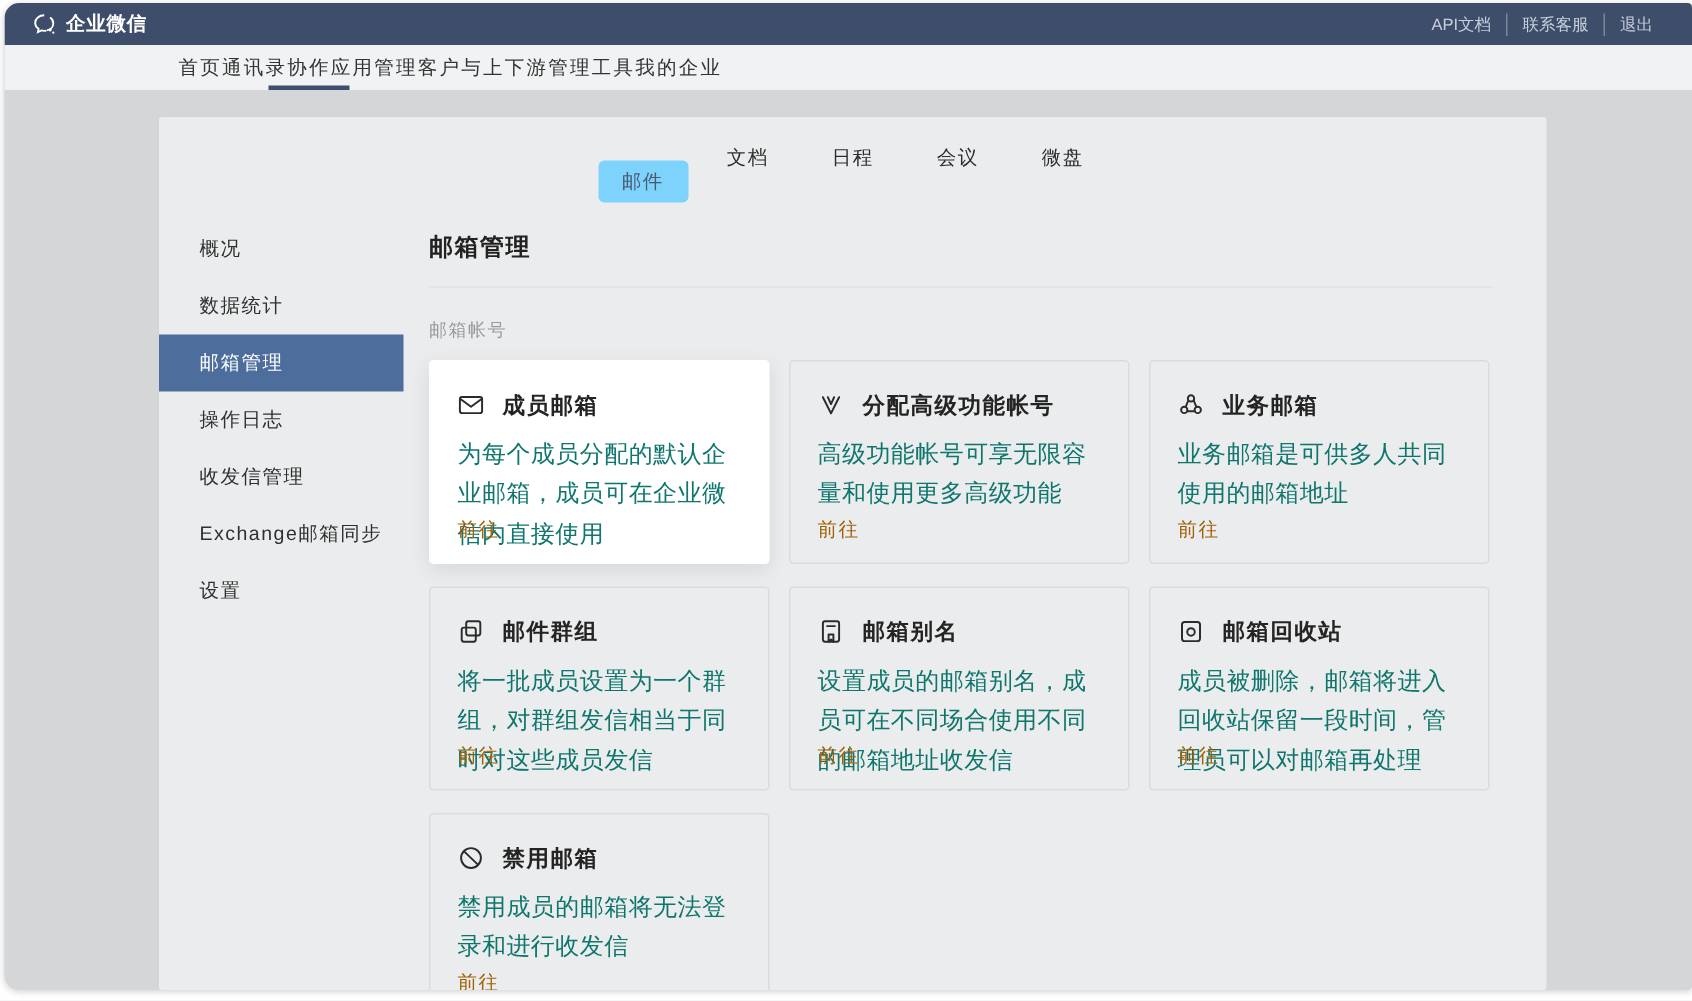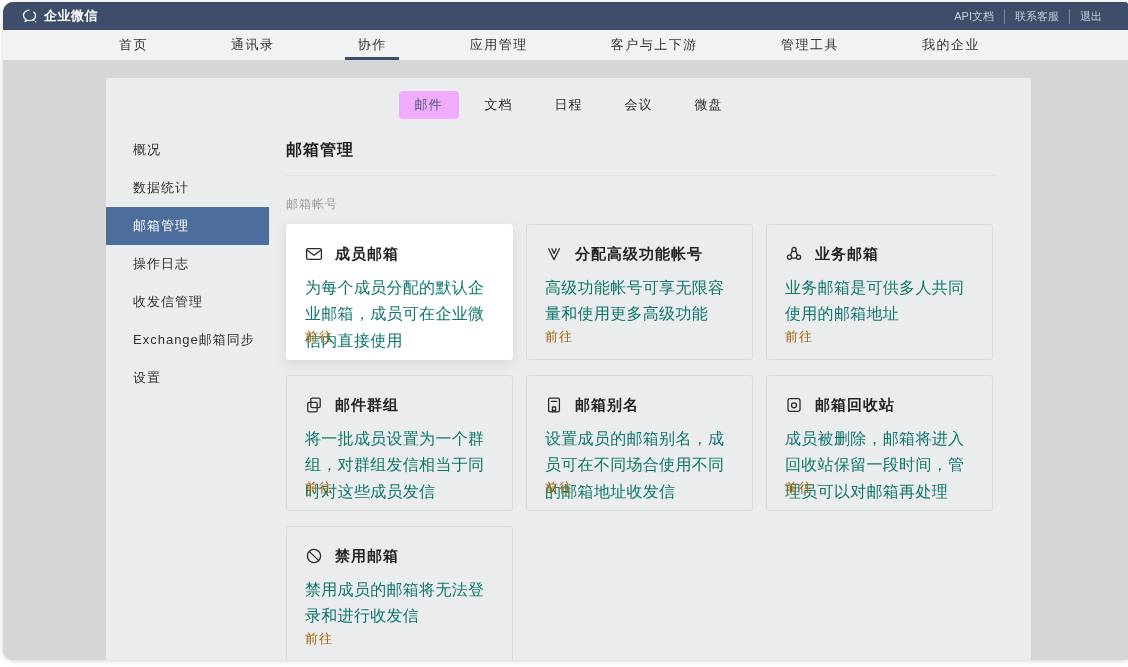--- a/index.html
+++ b/index.html
@@ -22,40 +22,40 @@
   .logo { display:flex; align-items:center; cursor:pointer;text-align:right; }
   .logo svg { display:block; }
   .logo-text { color:#ffffff; font-size:13px; font-weight:bold; margin-left:6px; letter-spacing:.5px; }
   .tb-links { margin-left:auto; display:flex; align-items:center; }
   .tb-link { color:#c7cedb; font-size:11px; cursor:pointer; padding:0 10px; }
   .tb-link + .tb-link { border-left:1px solid rgba(199,206,219,.45); }
   .tb-link:last-child { padding-right:0; }
   
   .navbar {
     height:30px; flex:0 0 30px; background:#f1f2f3;
-    display:flex; align-items:stretch; justify-content:space-between;
+    display:flex; align-items:stretch; justify-content:flex-start;
     padding:0 148px 0 116px;
   }
   .nav-item {
     display:flex; align-items:center; position:relative;
     font-size:13px; color:#333; letter-spacing:1.5px; cursor:pointer;
   }
   .nav-item.active::after {
     content:""; position:absolute; left:50%; transform:translateX(-50%);
     bottom:0; width:54px; height:3px; background:#3f4e6c;
   }
   
   .content-outer { flex:1 1 auto; background:#d4d6d7; padding:18px 97px 0 103px; overflow:hidden; }
   .wrapper { background:#ebeced; height:100%; border-radius:2px; overflow:hidden; }
   .subtabs { display:flex; justify-content:center; gap:10px; padding:13px 0 8px; }
   .subtab {
     font-size:13px; color:#2d2d2d; padding:5px 16px; border-radius:4px;
     cursor:pointer; letter-spacing:1px;
   }
-  .subtab.active { background:#f0abfc; color:#4a5a74; }
+  .subtab.active { background:#7dd3fc; color:#4a5a74;margin-top:16px; }
   .body-row { display:flex; align-items:flex-start; }
   
   .sidebar { width:163px; flex:0 0 163px; padding-top:4px; }
   .side-item {
     height:38px; line-height:38px; padding-left:27px;
     font-size:13px; color:#2f2f2f; letter-spacing:1px; cursor:pointer;
   }
   .side-item.active { background:#4d6e9d; color:#ffffff; }
   
   .main { flex:1; padding:11px 36px 0 17px; }

